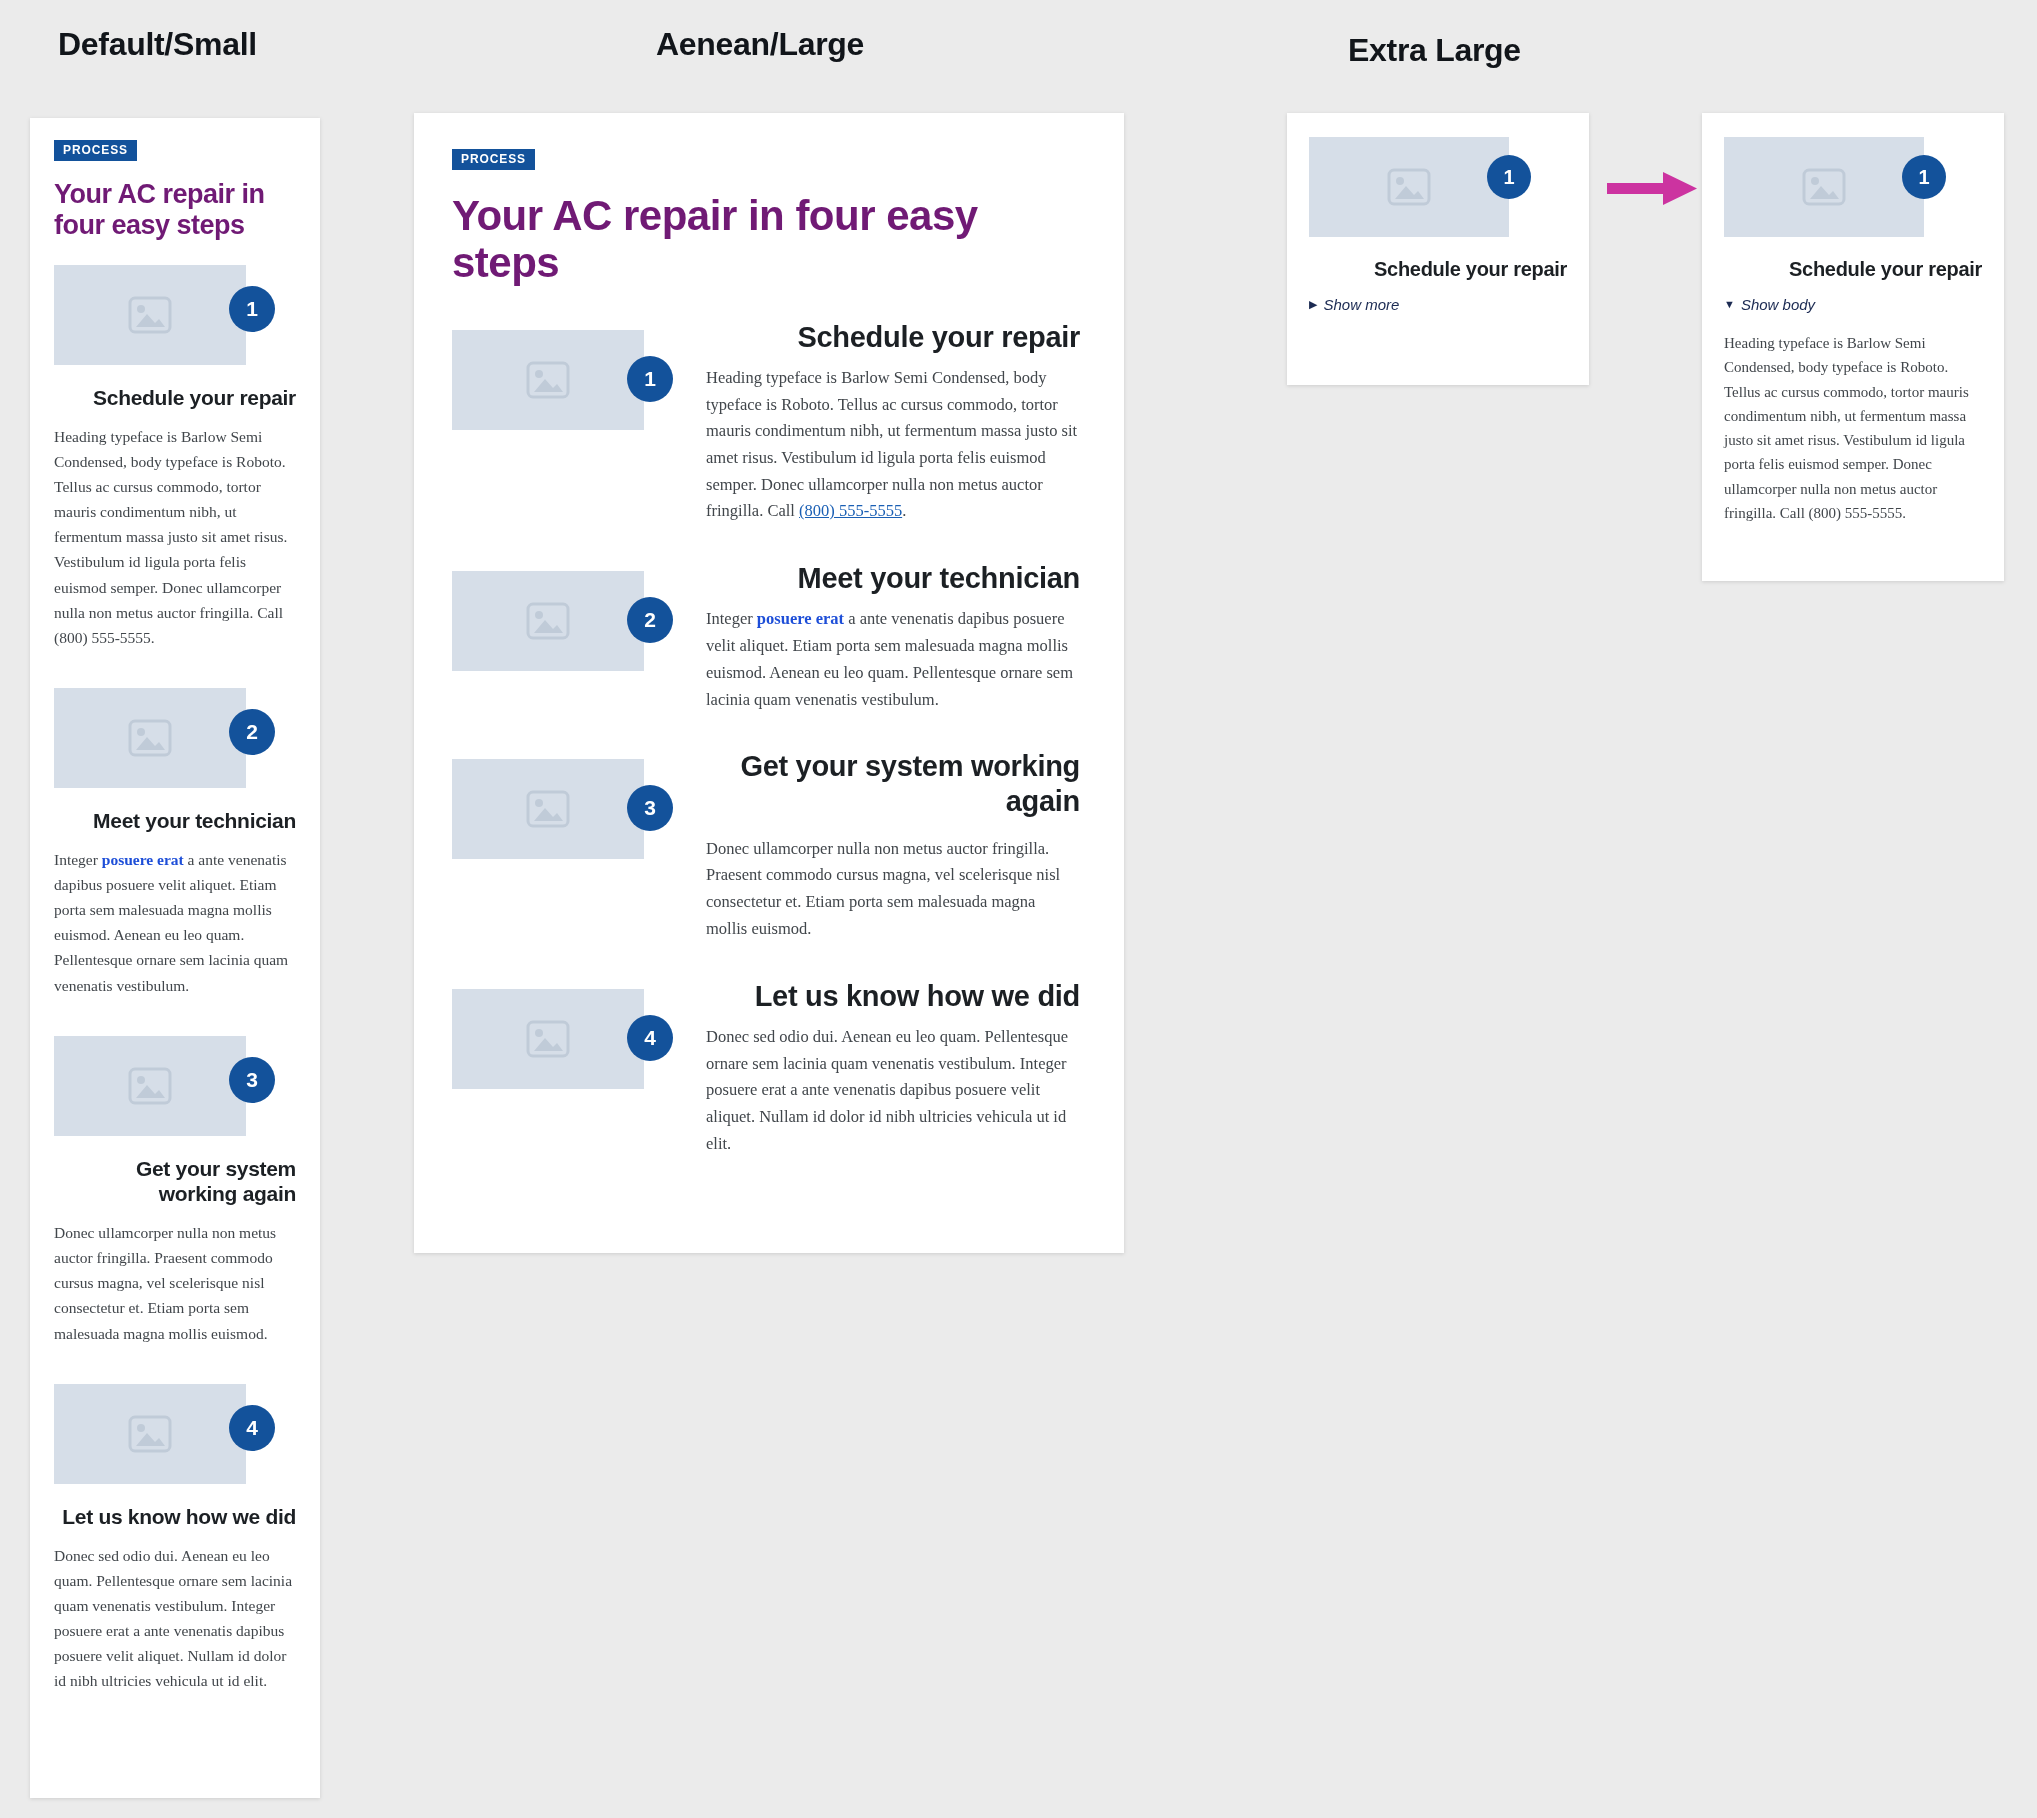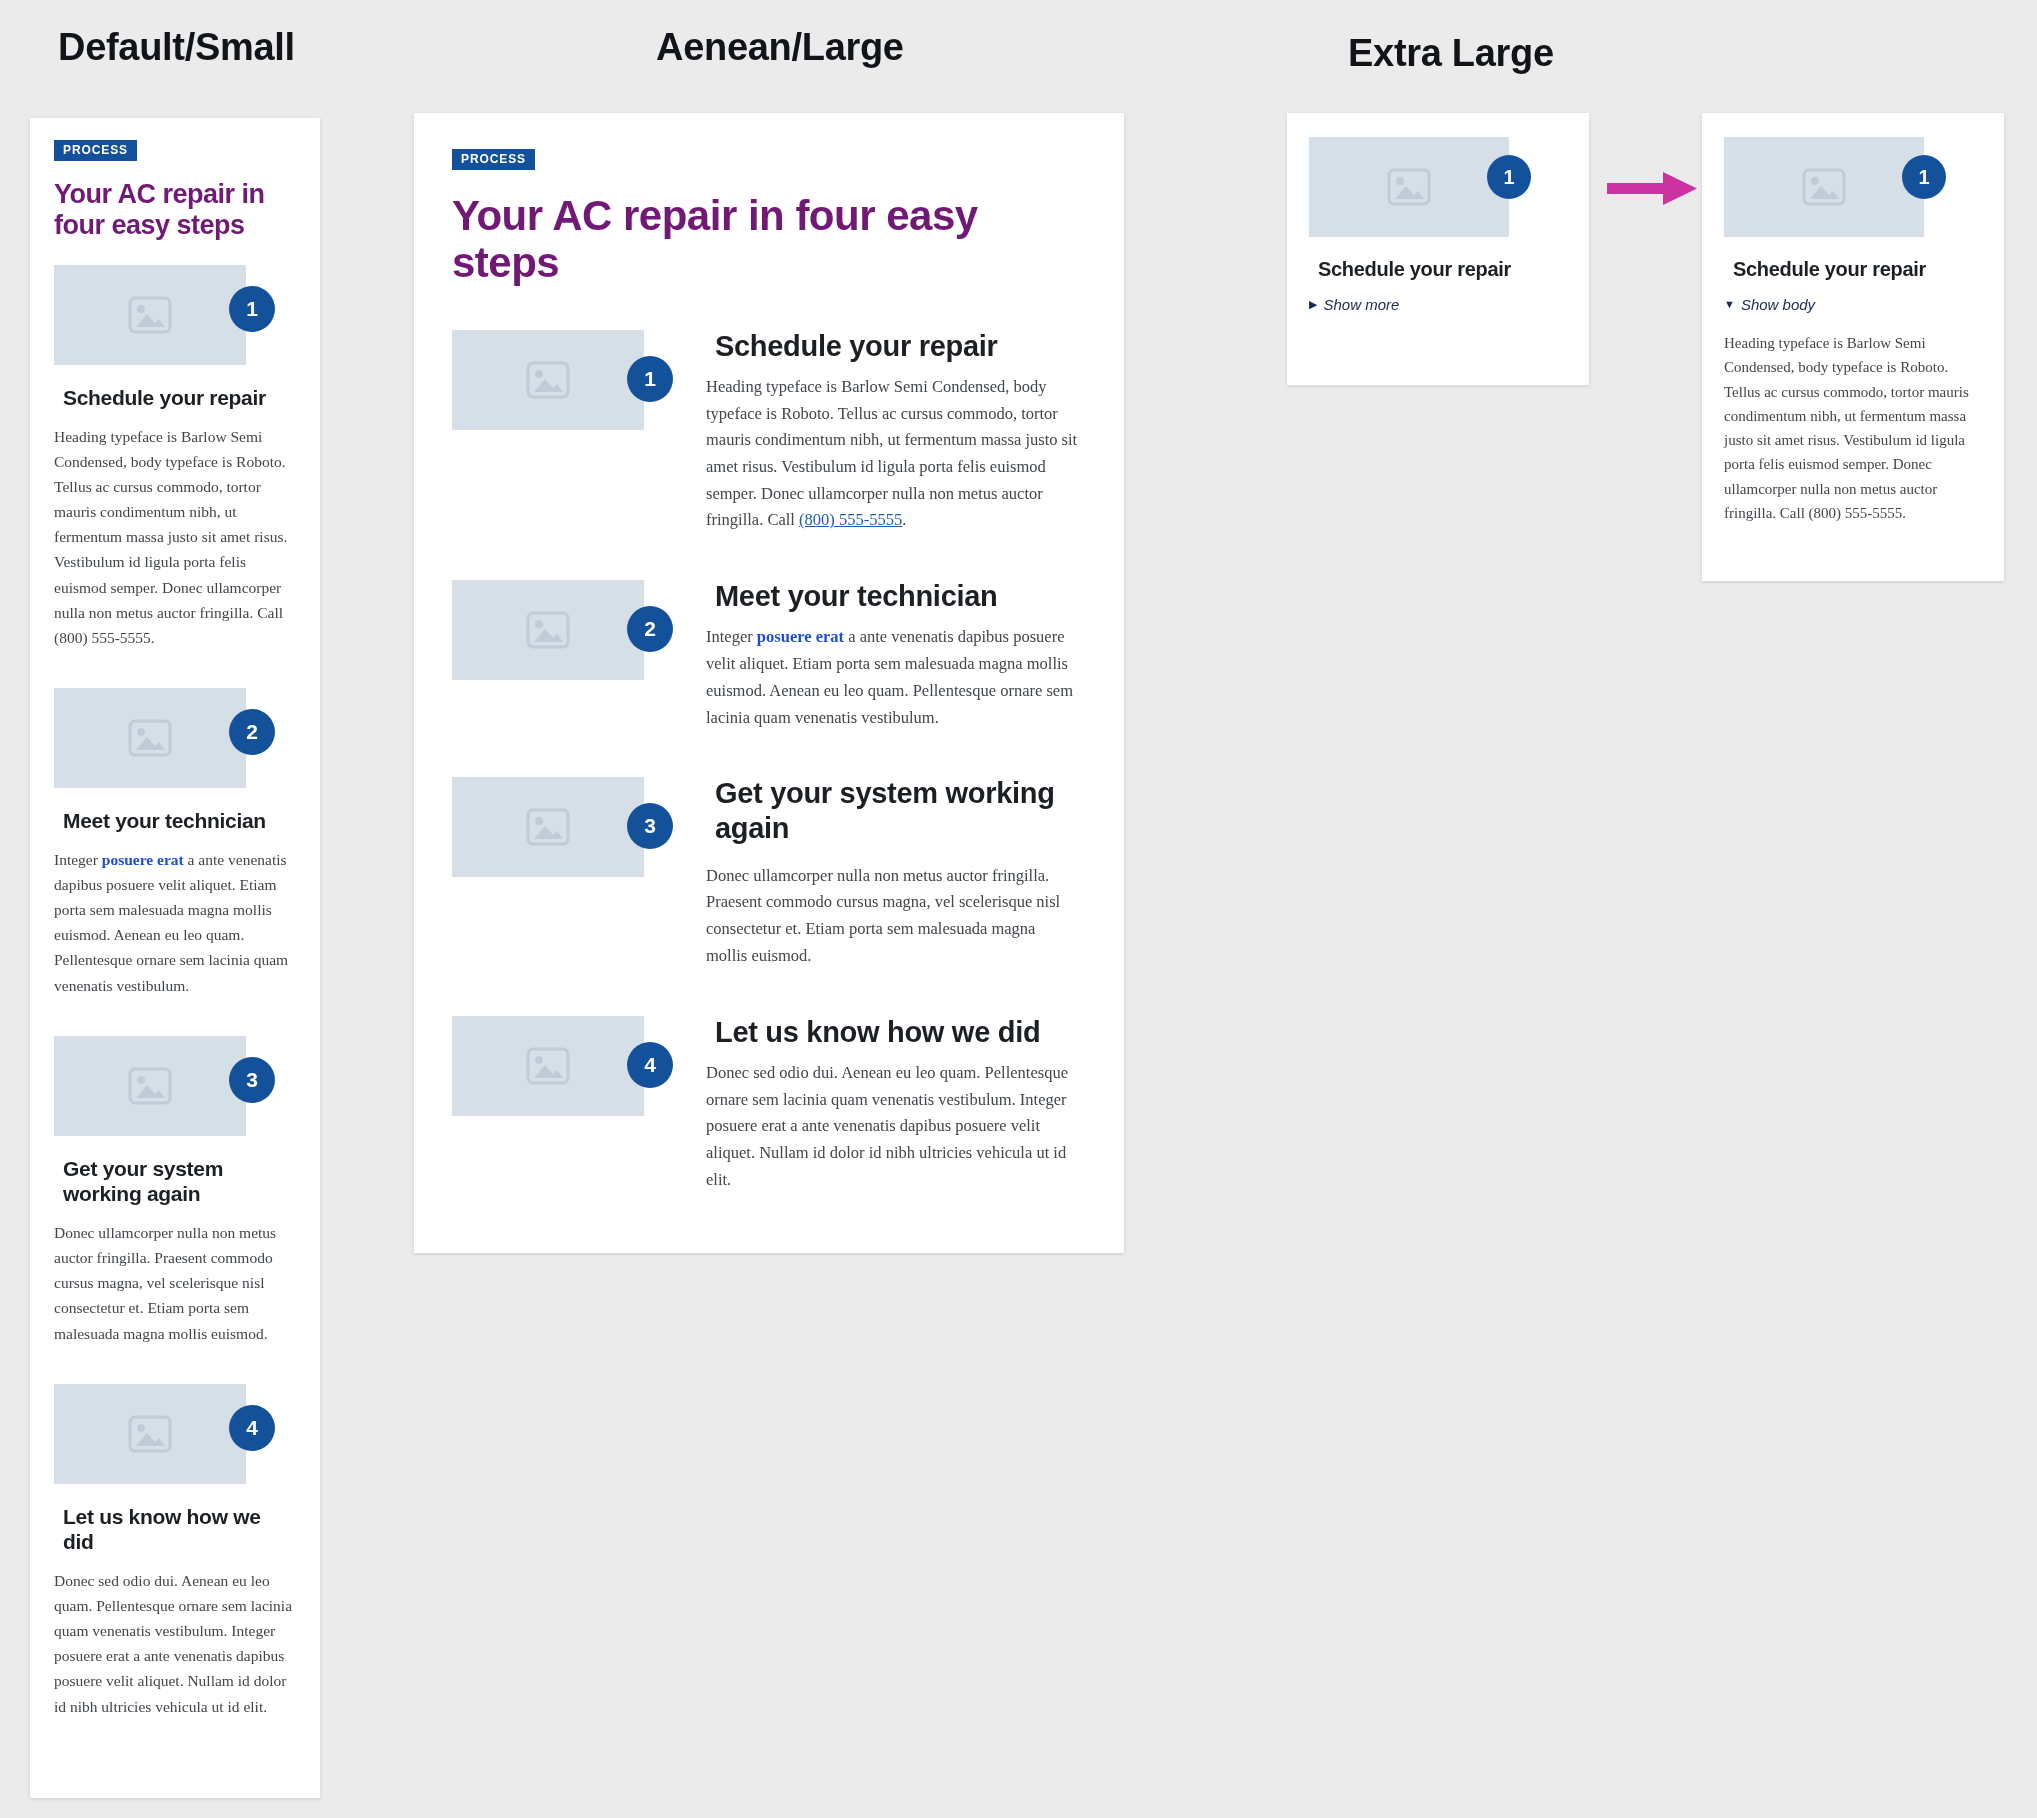--- a/index.html
+++ b/index.html
@@ -14,21 +14,21 @@
     overflow: hidden;
   }
 
   .stage { position:absolute; left:0; top:0; width:2037px; height:1818px; }
 
   
   .col-title {
     position:absolute;
     font-family:"Liberation Sans", sans-serif;
     font-weight:700;
-    font-size:38px;
+    font-size:32px;
     letter-spacing:-0.3px;
     color:#11151a;
     white-space:nowrap;
   }
   #t-small  { left:58px;  top:26px; }
   #t-medium { left:656px; top:26px; }
   #t-extra  { left:1348px; top:32px; }
 
   
   .card {
@@ -54,23 +54,24 @@
   h1.kicker-title {
     font-family:"Liberation Sans", sans-serif;
     font-weight:700;
     margin:0;
     color:#701a75;
     letter-spacing:-0.5px;
   }
   h2.step-title {
     font-family:"Liberation Sans", sans-serif;
     font-weight:700;
-    margin:9px;
+    margin:0;
     color:#1c2024;
     letter-spacing:-0.3px;
+    text-align:right;
   }
 
   p.body {
     font-family:Liberation Serif, serif;
     margin:0;
     color:#41464b;
   }
   p.body b { font-weight:700; color:#1d4ed8; }
   a.tel {
     color:#1a5fb4;

